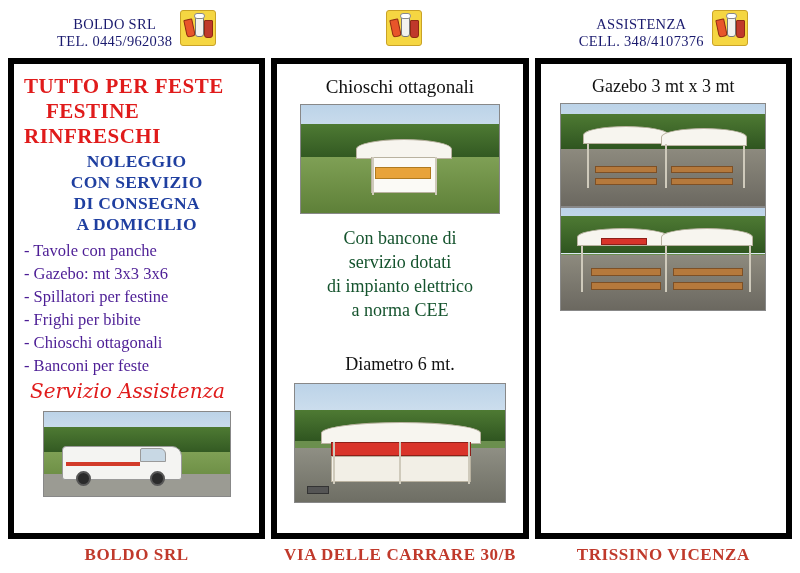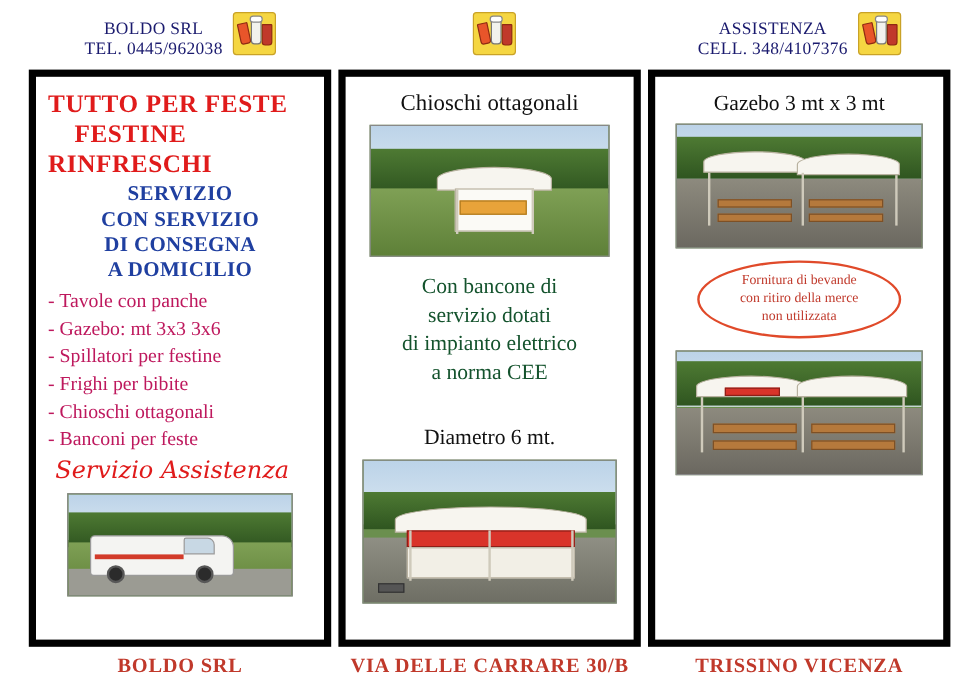--- a/index.html
+++ b/index.html
@@ -9,21 +9,21 @@
     background: #ffffff;
     font-family: "Liberation Serif", serif;
     overflow: hidden;
     position: relative;
   }
 
   .page {
     width: 800px; height: 573px;
     display: flex;
     flex-direction: row;
-    padding: 6px 8px 4px 24px;
+    padding: 6px 8px 4px 8px;
     gap: 6px;
   }
 
   .column {
     flex: 1 1 33.33%;
     display: flex;
     flex-direction: column;
     align-items: center;
   }
 
@@ -111,21 +111,21 @@
     text-align: center;
     width: 100%;
     padding: 2px 0 4px 0;
     letter-spacing: 0.3px;
   }
   .t-blue-block span { display:block; }
   .bullets {
     width:100%;
     font-size: 16.5px;
     line-height: 23px;
-    color: #be185d;
+    color: #4c1d95;
     padding-left: 2px;
   }
   .bullets li {
     list-style: none;
     white-space: nowrap;
   }
   .bullets { margin:0; padding:0; }
   .script {
     color: #e01b1b;
     font-family: "DejaVu Serif", serif;
@@ -260,21 +260,21 @@
     </div>
 
     <div class="panel col1">
       <div class="t-red">
         <span>TUTTO PER FESTE</span>
         <span class="l2">FESTINE</span>
         <span class="l3">RINFRESCHI</span>
       </div>
 
       <div class="t-blue-block">
-        <span>SERVIZIO</span>
+        <span>NOLEGGIO</span>
         <span>CON SERVIZIO</span>
         <span>DI CONSEGNA</span>
         <span>A DOMICILIO</span>
       </div>
 
       <ul class="bullets">
         <li>- Tavole con panche</li>
         <li>- Gazebo: mt 3x3  3x6</li>
         <li>- Spillatori per festine</li>
         <li>- Frighi per bibite</li>
@@ -379,25 +379,20 @@
         <div class="gz-canopy" style="left:100px; top:24px; width:86px; height:18px; border-radius:50% 50% 0 0;"></div>
         <div class="gz-leg" style="left:26px; top:40px; height:44px;"></div>
         <div class="gz-leg" style="left:104px; top:40px; height:44px;"></div>
         <div class="gz-leg" style="left:182px; top:42px; height:42px;"></div>
         <div class="bench" style="left:34px; top:62px; width:62px; height:7px;"></div>
         <div class="bench" style="left:34px; top:74px; width:62px; height:7px;"></div>
         <div class="bench" style="left:110px; top:62px; width:62px; height:7px;"></div>
         <div class="bench" style="left:110px; top:74px; width:62px; height:7px;"></div>
       </div>
 
-      <div class="stamp">
-        <span>Fornitura di bevande</span>
-        <span>con ritiro della merce</span>
-        <span>non utilizzata</span>
-      </div>
 
 
       <div class="photo c3-photo">
         <div class="ph-sky"></div>
         <div class="ph-trees" style="top:8%; height:36%;"></div>
         <div class="ph-grass" style="height:54%; background:linear-gradient(#8d8a7e,#6b6860);"></div>
         <div class="gz-canopy" style="left:16px; top:20px; width:92px; height:18px; border-radius:50% 50% 0 0;"></div>
         <div class="gz-canopy" style="left:100px; top:20px; width:92px; height:18px; border-radius:50% 50% 0 0;"></div>
         <div class="gz-canopy" style="left:40px; top:30px; width:46px; height:7px; background:#d9342a; border-color:#8e1f18; border-radius:0;"></div>
         <div class="gz-leg" style="left:20px; top:38px; height:46px;"></div>

